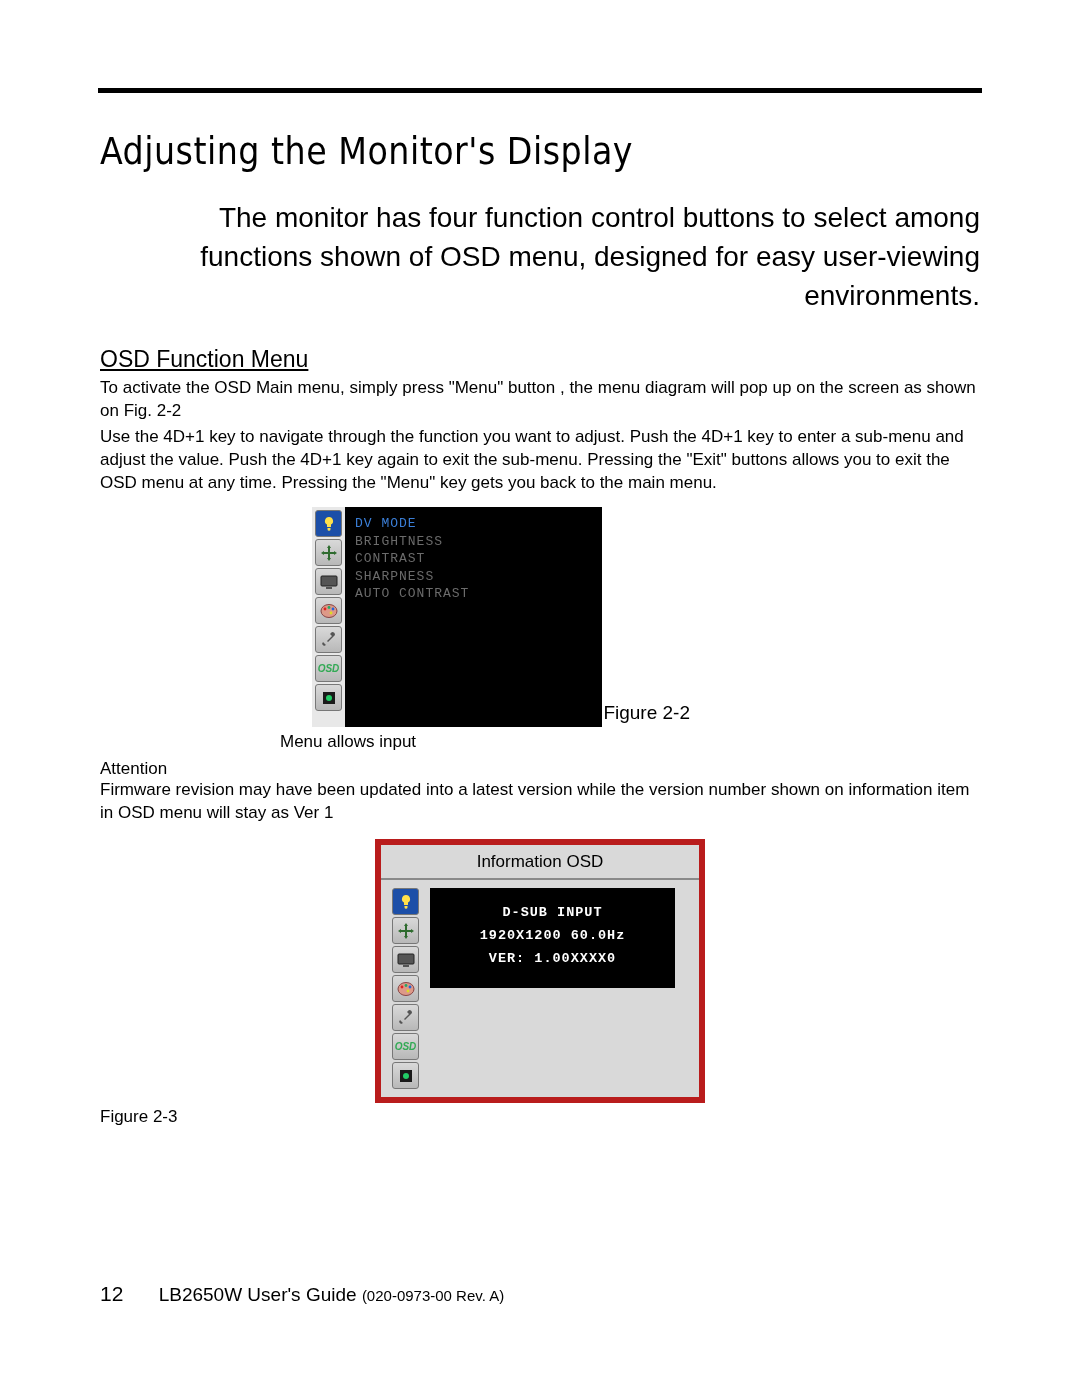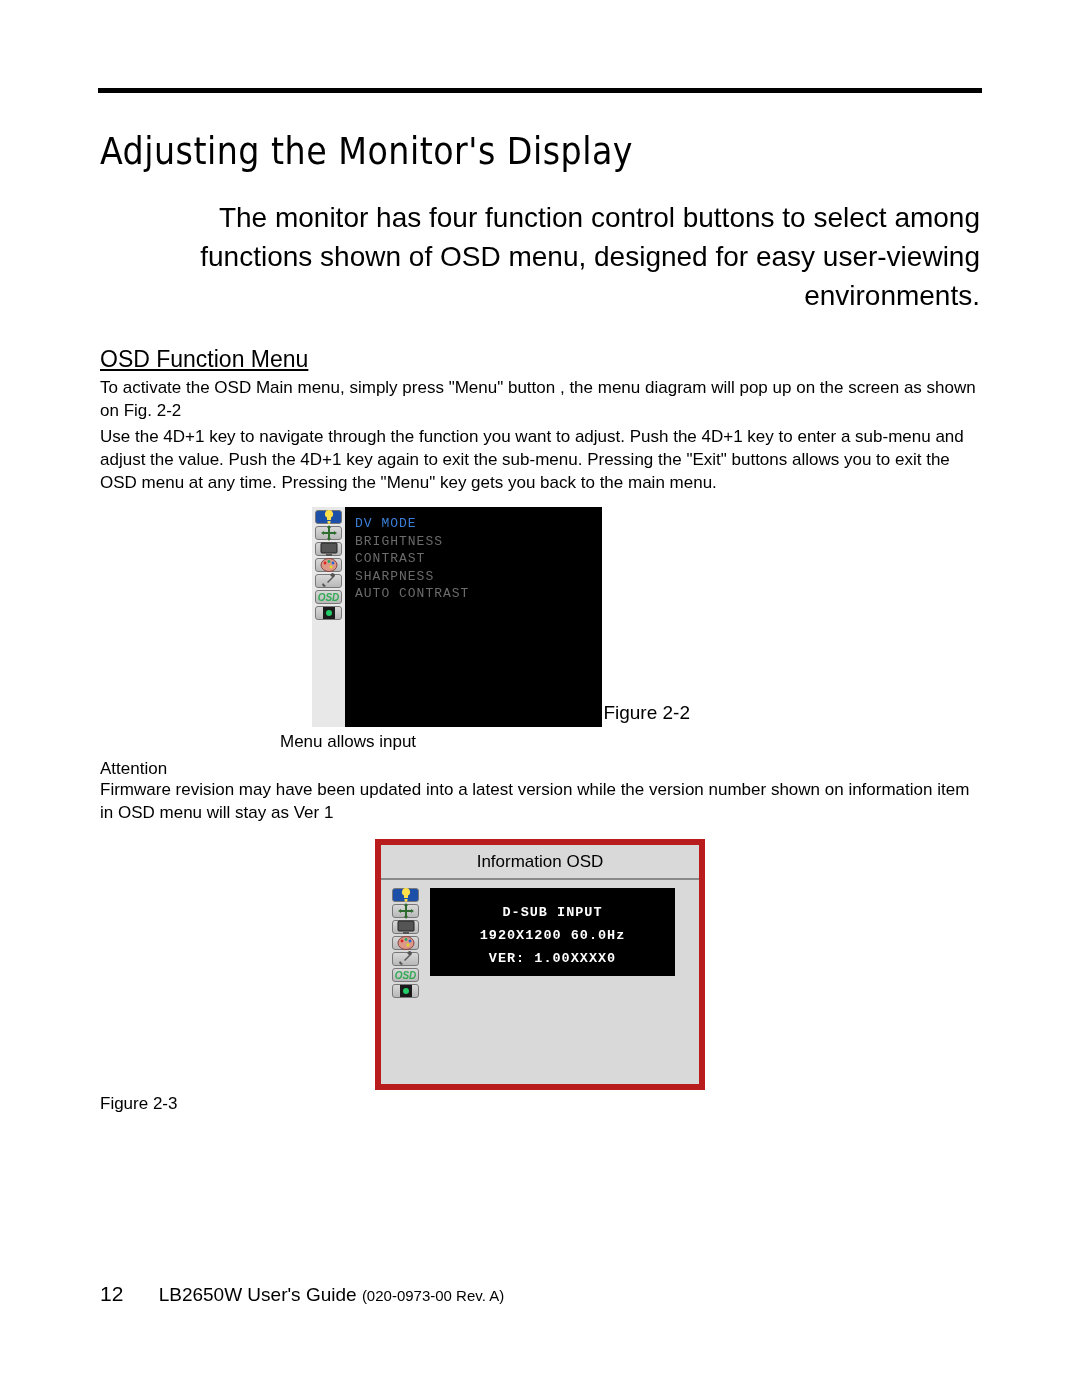--- a/index.html
+++ b/index.html
@@ -69,21 +69,21 @@
       width: 33px;
       background: #e8e8e8;
       display: flex;
       flex-direction: column;
       align-items: center;
       padding: 3px 0;
       gap: 2px;
     }
     .icon-box {
       width: 27px;
-      height: 14px;
+      height: 27px;
       border: 1px solid #777;
       border-radius: 3px;
       display: flex;
       align-items: center;
       justify-content: center;
       font-size: 16px;
       background: linear-gradient(#d9d9d9,#b8b8b8);
     }
     .icon-blue { background: #1c4fa8; color: #fff; }
     .osd-text-col {
@@ -115,21 +115,21 @@
     }
     .info-osd-body {
       display: flex;
       padding: 8px;
       background: #d9d9d9;
     }
     .info-osd-black {
       margin-left: 8px;
       background: #000;
       width: 245px;
-      height: 88px;
+      height: 100px;
       padding: 14px 10px;
       font-family: "Courier New", monospace;
       color: #fff;
       font-size: 13.5px;
       font-weight: bold;
       letter-spacing: 1px;
       text-align: center;
       line-height: 1.7;
     }
     .info-osd-extra {

